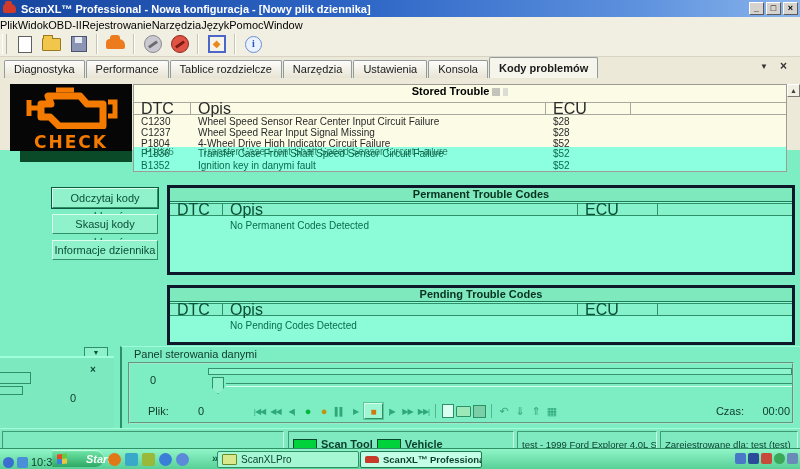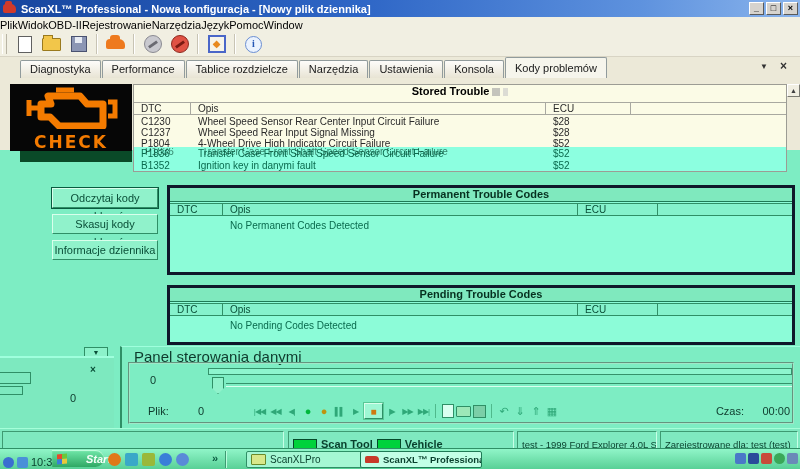--- a/index.html
+++ b/index.html
@@ -36,44 +36,44 @@
   .ic-car:before{content:"";position:absolute;left:4px;top:-4px;width:10px;height:5px;background:#EE7A1E;border-radius:3px 3px 0 0;}
   .ic-plug{width:16px;height:16px;border-radius:50%;background:#C9C9CF;border:1px solid #8A8A92;position:relative;}
   .ic-plug:before{content:"";position:absolute;left:3px;top:7px;width:10px;height:3px;background:#6A6A72;transform:rotate(-35deg);}
   .ic-plug.red{background:#E05244;border-color:#8E2A20;}
   .ic-plug.red:before{background:#7A1A12;}
   .ic-dash{width:14px;height:14px;border:2px solid #4A66C8;background:#F6F4EA;color:#E88A20;font-size:10px;line-height:14px;text-align:center;}
   .ic-info{width:15px;height:15px;border-radius:50%;background:#EAF2FE;border:1px solid #6A8ED2;color:#2456B4;
     font-weight:bold;font-size:10px;line-height:14px;text-align:center;font-family:"Liberation Serif",serif;}
 
   
-  .tabstrip{left:0;top:57px;width:800px;height:21px;display:flex;align-items:flex-end;padding-left:20px;box-sizing:border-box;}
+  .tabstrip{left:0;top:57px;width:800px;height:21px;display:flex;align-items:flex-end;padding-left:4px;box-sizing:border-box;}
   .tab{height:17px;line-height:17px;padding:0 9px;background:linear-gradient(#FDFCFA,#E8E4D4);
     border:1px solid #919B9C;border-bottom:none;border-radius:2px 2px 0 0;margin-right:1px;color:#1A1A1A;white-space:nowrap;}
-  .tab.active{height:20px;line-height:20px;background:#F6F5EC;font-weight:normal;}
+  .tab.active{height:20px;line-height:20px;background:#F6F5EC;font-weight:bold;}
   .tab-extra{position:absolute;right:32px;top:62px;font-size:8px;color:#333;}
   .tab-close{position:absolute;right:13px;top:59px;font-size:12px;color:#333;font-weight:bold;}
 
   
   .glitch{left:0;top:150px;width:800px;height:278px;background:#7DEDC3;}
 
   
   .mil{left:10px;top:84px;width:122px;height:67px;background:#060606;overflow:hidden;}
   .mil svg{position:absolute;left:16px;top:3px;}
   .mil-label{position:absolute;left:0;bottom:-1px;width:100%;text-align:center;color:#F47B00;font-weight:bold;
     font-size:17px;letter-spacing:2px;font-family:"DejaVu Sans",sans-serif;}
   .mil-band{left:20px;top:151px;width:112px;height:11px;background:#0A4A28;}
 
   
   .grp-stored{left:133px;top:84px;width:654px;height:88px;background:#FBFBE6;border:1px solid #9C9C94;overflow:hidden;box-sizing:border-box;}
   .grp-title{height:13px;line-height:13px;text-align:center;font-weight:bold;font-size:11px;}
   .g-glitchpx{display:inline-block;width:8px;height:8px;background:#C4C4BC;margin-left:3px;vertical-align:middle;}
   .g-glitchpx.b{background:#DCDCD4;width:5px;}
   .thead{position:absolute;left:0;width:100%;display:flex;border-top:1px solid #A8A8A0;border-bottom:1px solid #A8A8A0;
-    height:13px;line-height:12px;color:#2A2A2A;font-size:10px;box-sizing:border-box;}
+    height:13px;line-height:12px;color:#2A2A2A;font-size:16px;box-sizing:border-box;}
   .thead>div{border-right:1px solid #A8A8A0;padding-left:7px;box-sizing:border-box;}
   .grp-stored .thead{top:17px;}
   .trow{position:absolute;display:flex;height:11px;line-height:11px;font-size:10px;color:#2A2A2A;width:100%;}
   .trow>div{padding-left:7px;box-sizing:border-box;white-space:nowrap;overflow:hidden;}
   .c-dtc{width:57px;flex:none;} .c-desc{width:355px;flex:none;} .c-ecu{width:85px;flex:none;} .c-x{flex:1;border-right:none!important;}
   .aqua{position:absolute;left:0;top:62px;width:100%;height:26px;background:#8CFFE0;}
   .aqua .trow{color:#0A6B4E;}
   .ghost .gh{position:relative;display:inline-block;}
   .ghost .dup{position:absolute;left:4px;top:-2px;opacity:.7;color:#0E4F38;white-space:nowrap;}
 
@@ -92,21 +92,21 @@
   .grp-green .grp-title{background:#7FE9BE;color:#06301F;border-bottom:1px solid #1E7A55;}
   .grp-green .thead{border-color:#2F8F66;background:#85F2CC;color:#0A4F38;top:15px;}
   .grp-green .thead>div{border-color:#2F8F66;}
   .grp-green .empty{position:absolute;left:60px;top:32px;font-size:10px;color:#0A6B4E;}
   .grp-perm{left:167px;top:185px;width:628px;height:90px;}
   .grp-pend{left:167px;top:285px;width:628px;height:60px;}
   .gc-dtc{width:53px;flex:none;}.gc-desc{width:355px;flex:none;}.gc-ecu{width:80px;flex:none;}
 
   
   .dcp{left:120px;top:346px;width:680px;height:82px;border-left:2px solid #2F8F66;border-top:1px solid #9FFFDD;box-sizing:border-box;}
-  .dcp-title{left:134px;top:348px;font-size:15px;color:#0E3A2C;}
+  .dcp-title{left:134px;top:348px;font-size:11px;color:#0E3A2C;}
   .dcp-inner{left:128px;top:362px;width:666px;height:62px;border:2px groove #9FE8C8;box-sizing:border-box;}
   .sl-val{left:150px;top:374px;color:#0E3A2C;}
   .sl-track{left:208px;top:368px;width:584px;height:7px;background:#8DF5CE;border:1px solid #35926B;box-sizing:border-box;}
   .sl-thumb{left:212px;top:377px;width:10px;height:15px;background:#90F2CB;border:1px solid #2F8F66;
     clip-path:polygon(0 0,100% 0,100% 65%,50% 100%,0 65%);}
   .sl-line{left:226px;top:383px;width:566px;height:2px;border-top:1px solid #35926B;border-bottom:1px solid #D9FFEE;}
   .elapsed{left:3px;top:404px;color:#0E3A2C;}
   .frame-lbl{left:148px;top:405px;color:#0E3A2C;}
   .frame-val{left:198px;top:405px;color:#0E3A2C;}
   .transport{left:252px;top:402px;display:flex;align-items:center;gap:1px;height:18px;}
@@ -393,21 +393,21 @@
     </div>
     <div class="ql">
       <span class="mini-ic" style="background:#E07818"></span>
       <span class="mini-ic" style="background:#3AA8C8;border-radius:2px"></span>
       <span class="mini-ic" style="background:#9AB83A;border-radius:2px"></span>
       <span class="mini-ic" style="background:#3A7ED8"></span>
       <span class="mini-ic" style="background:#5A8AD8"></span>
     </div>
     <span class="chev">»</span>
     <span class="tb-div"></span>
-    <div class="task" style="left:246px;width:142px">
+    <div class="task" style="left:217px;width:142px">
       <span class="mini-folder2"></span>
       <span>ScanXLPro</span>
     </div>
     <div class="task active" style="left:360px;width:122px">
       <span class="mini-car2"></span>
       <span>ScanXL™ Professional...</span>
     </div>
     <div class="tray-right">
       <span class="mini-ic" style="background:#4A78C8"></span>
       <span class="mini-ic" style="background:#2A4A9A"></span>

